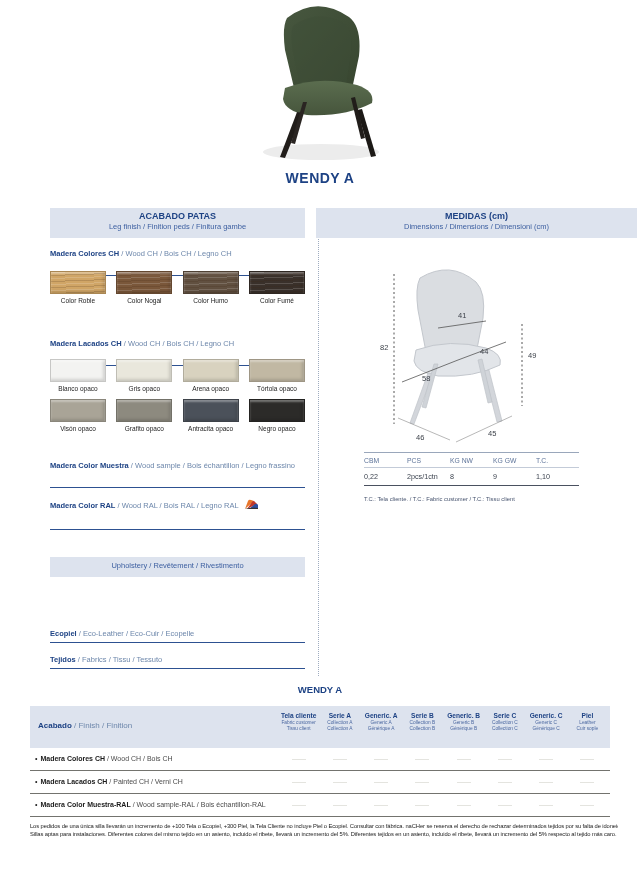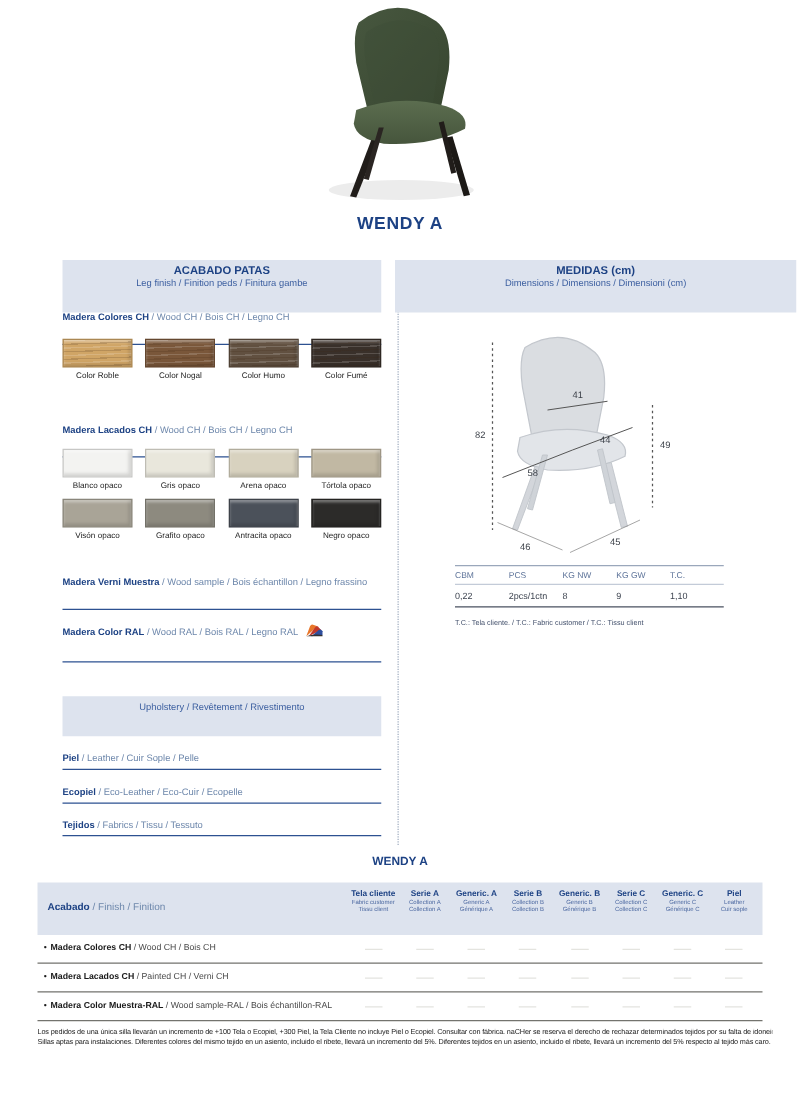--- a/index.html
+++ b/index.html
@@ -10,21 +10,21 @@
   .hero { position:absolute; left:243px; top:4px; width:155px; height:162px; }
   .page-title { position:absolute; left:0; top:170px; width:640px; text-align:center;
     font-size:14px; font-weight:bold; color:#1d4284; letter-spacing:.5px; }
 
   
   .col-left  { position:absolute; left:50px;  top:208px; width:255px; }
   .col-right { position:absolute; left:316px; top:208px; width:321px; }
   .v-divider { position:absolute; left:318px; top:208px; height:468px; width:0;
     border-left:1px dotted #9facc0; }
 
-  .sec-head { width:100%; background:#dde3ee; text-align:center; padding:3px 0 19px; }
+  .sec-head { width:100%; background:#dde3ee; text-align:center; padding:3px 0 7px; }
   .sec-head .t { font-size:9px; font-weight:bold; color:#1d4284; }
   .sec-head .s { font-size:7.5px; color:#3c5fa0; margin-top:1px; }
 
   .lbl-line { position:absolute; left:0; width:255px; border-bottom:1px solid #2d5191;
     padding-bottom:17px; font-size:7.5px; white-space:nowrap; }
   .lbl-line .b { font-weight:bold; color:#1d4284; }
   .lbl-line .r { color:#6d87ab; }
 
   .sw-row { position:absolute; left:0; width:255px; display:flex; justify-content:space-between; }
   .sw { width:56px; }
@@ -176,39 +176,36 @@
         <div class="chip" style="background-color: rgb(75, 81, 90);"></div>
         <div class="cap">Antracita opaco</div>
       </div>
       <div class="sw">
         <div class="chip" style="background-color: rgb(44, 43, 41);"></div>
         <div class="cap">Negro opaco</div>
       </div>
     </div>
 
     <div class="lbl-line" style="top:253px">
-      <span class="b">Madera Verni Muestra</span><span class="r"> / Wood sample / Bois échantillon / Legno frassino</span>
+      <span class="b">Madera Color Muestra</span><span class="r"> / Wood sample / Bois échantillon / Legno frassino</span>
     </div>
 
     <div class="lbl-line" style="top:291px">
       <span class="b">Madera Color RAL</span><span class="r"> / Wood RAL / Bois RAL / Legno RAL</span><span class="ral-icon"><svg width="15" height="11" viewBox="0 0 15 11">
             <path d="M1,10 L4,2 Q5,0 7,1 L10,2 Z" fill="#e8762a"></path>
             <path d="M3,10 L8,3 Q10,1 11,3 L13,5 Z" fill="#c0392b"></path>
             <path d="M5,10 L11,5 Q13,4 14,6 L14,9 Z" fill="#2e4e9e"></path>
             <path d="M1,10 Q7,8 14,9 L14,10 Z" fill="#333333"></path>
           </svg></span>
     </div>
 
     <div class="sec-head" style="position:absolute; top:349px;">
       <div class="s">Upholstery / Revêtement / Rivestimento</div>
     </div>
 
-    <div class="uph-line" style="top:394px">
-      <span class="b">Piel</span><span class="r"> / Leather / Cuir Sople / Pelle</span>
-    </div>
     <div class="uph-line" style="top:421px">
       <span class="b">Ecopiel</span><span class="r"> / Eco-Leather / Eco-Cuir / Ecopelle</span>
     </div>
     <div class="uph-line" style="top:447px">
       <span class="b">Tejidos</span><span class="r"> / Fabrics / Tissu / Tessuto</span>
     </div>
   </div>
 
   <div class="col-right">
 

